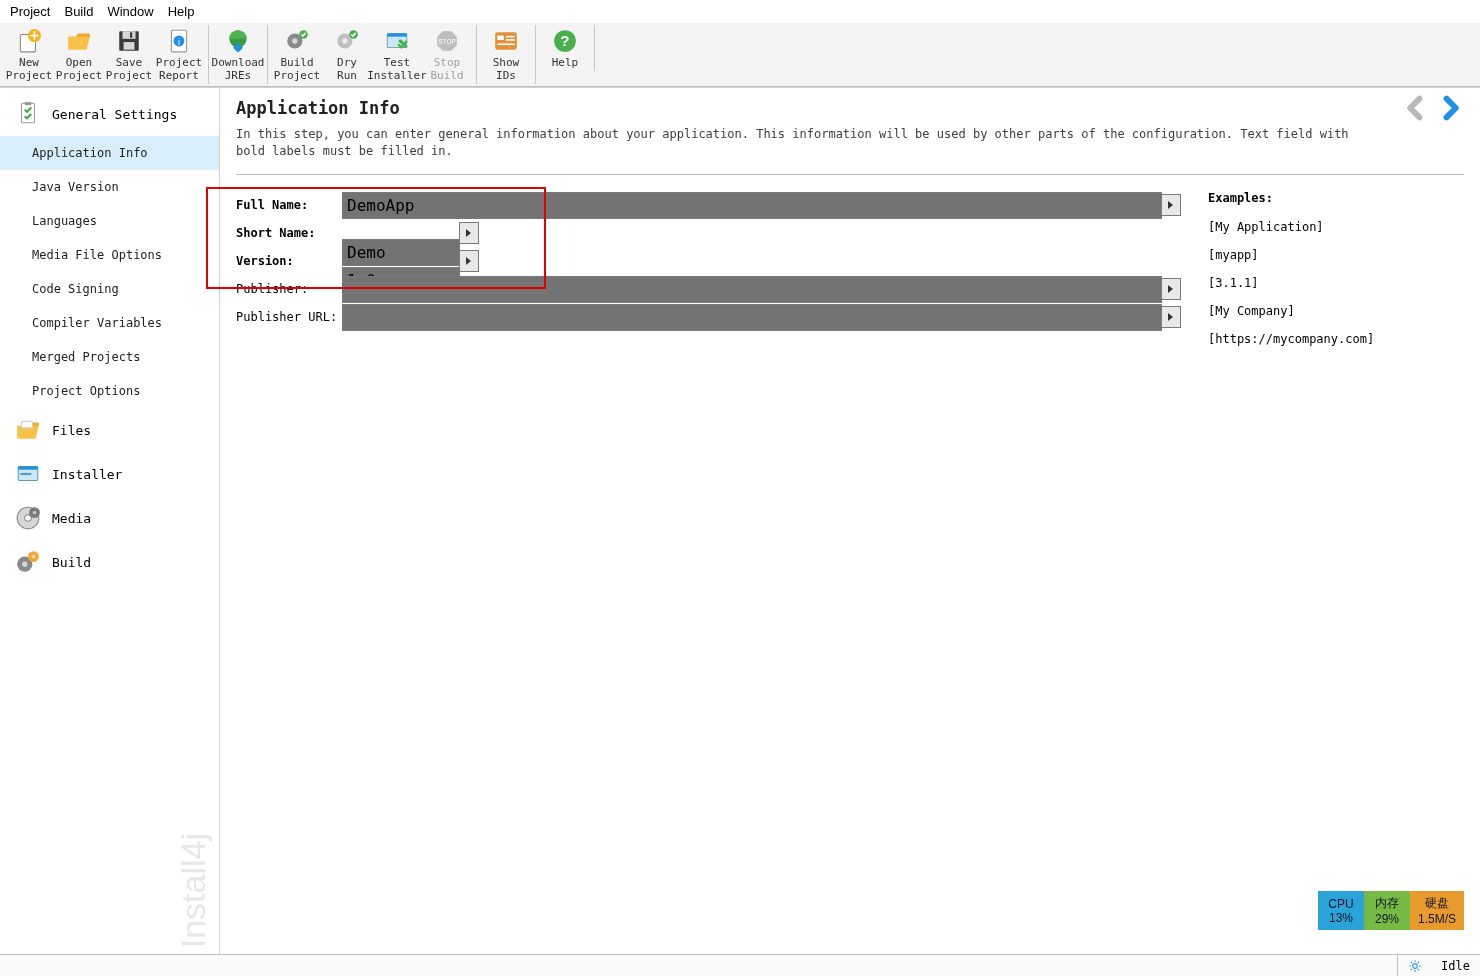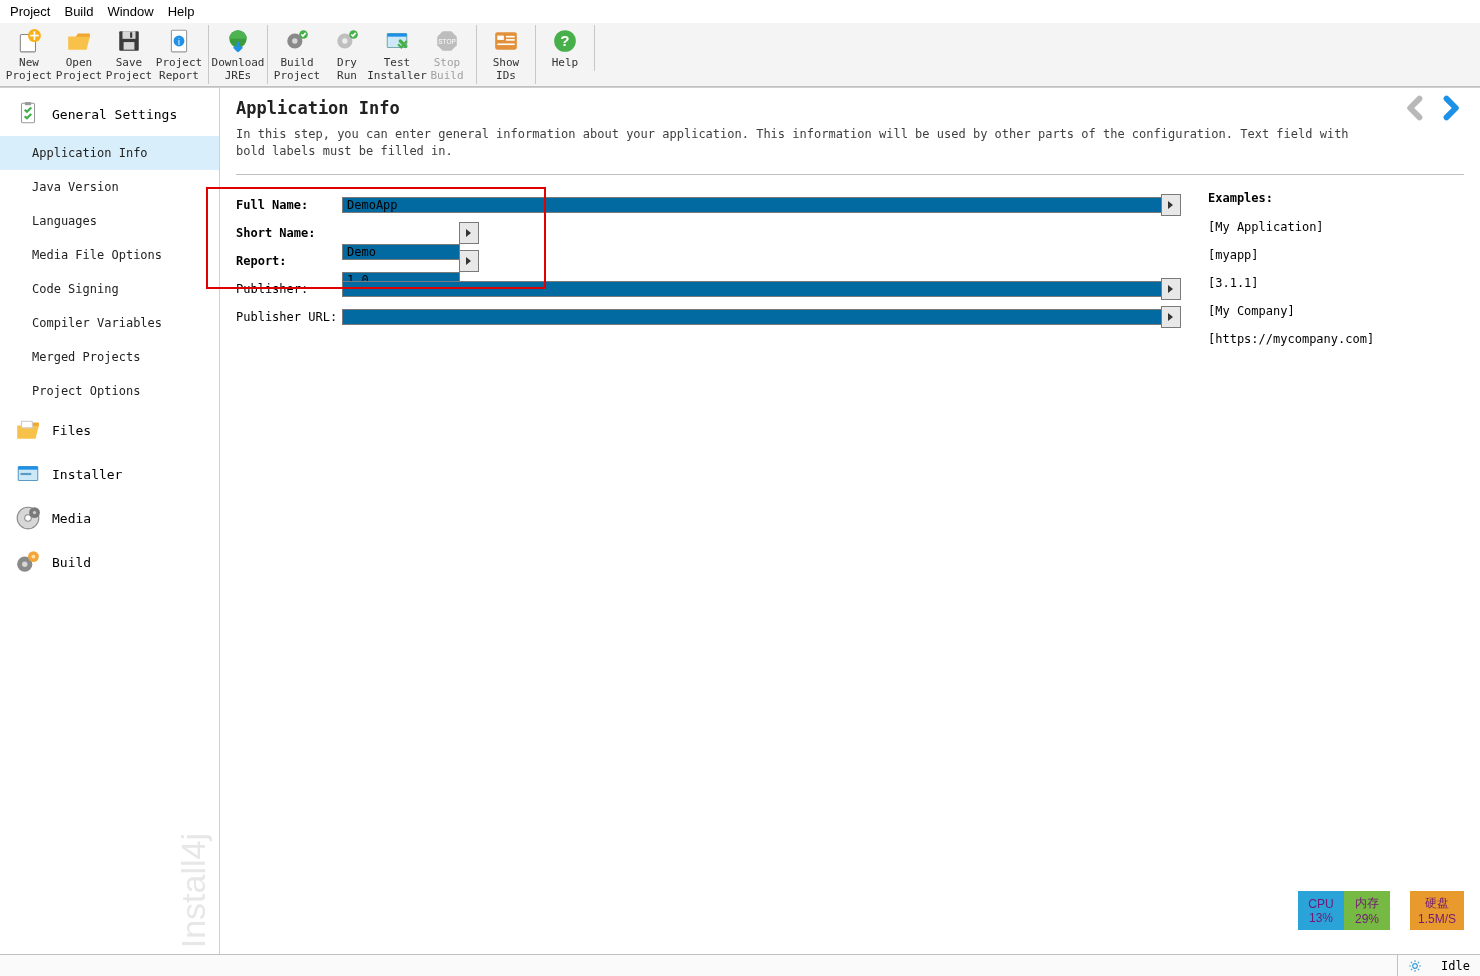--- a/index.html
+++ b/index.html
@@ -26,28 +26,28 @@
 .nav-arrows { display: flex; gap: 6px; margin-top: -4px; }
 .hr { border-top: 1px solid #c0c0c0; margin: 14px 0 16px 0; }
 .form-area { display: flex; }
 .form-left { width: 960px; }
 .form-right { width: 200px; padding-left: 12px; }
 .examples-title { font-family: "SimSun", monospace; font-weight: bold; font-size: 12px; padding-bottom: 8px; }
 .ex-line { font-family: "SimSun", monospace; font-size: 12px; height: 28px; display: flex; align-items: center; }
 .frow { display: flex; align-items: center; height: 28px; }
 .flab { width: 106px; font-family: "SimSun", monospace; font-size: 12px; }
 .flab.bold { font-weight: bold; }
-.finput { border: 1px solid #7a7a7a; height: 16px; font-family: "SimSun", monospace; font-size: 12px; padding: 0 4px; background: #0369a1; }
+.finput { border: 1px solid #7a7a7a; height: 27px; font-family: "SimSun", monospace; font-size: 16px; padding: 0 4px; background: #737373; }
 .finput.small { width: 118px; margin-top: 38px; }
 .finput.wide { width: 820px; }
 .fbtn { width: 20px; height: 22px; border: 1px solid #7a7a7a; background: #e8e8e8; display: inline-flex; align-items: center; justify-content: center; margin-left: -1px; cursor: default; }
 .redbox { position: absolute; border: 2px solid #e00000; pointer-events: none; }
 .statusbar { height: 22px; border-top: 1px solid #c0c0c0; display: flex; justify-content: flex-end; align-items: center; font-family: "SimSun", monospace; font-size: 12px; background: #fafafa; }
 .status-seg { border-left: 1px solid #c0c0c0; padding: 0 10px; height: 100%; display: flex; align-items: center; gap: 19px; }
-.perf-widget { position: absolute; display: flex; font-family: "Microsoft YaHei", Arial, sans-serif; font-size: 12px; color: #701a75; }
+.perf-widget { position: absolute; display: flex; font-family: "Microsoft YaHei", Arial, sans-serif; font-size: 12px; color: #0f172a; }
 .perf-box { display: flex; flex-direction: column; align-items: center; justify-content: center; padding: 4px 8px; min-width: 46px; }
 .perf-box .t1 { font-size: 12px; }
 .perf-box .t2 { font-size: 12px; }
 svg { display: block; }
 </style>
 </head>
 <body>
 
 <div class="menubar">
   <span>Project</span>
@@ -298,21 +298,21 @@
           <div class="frow">
             <div class="flab bold">Short Name:</div>
             <input class="finput small" value="Demo" style="">
             <div class="fbtn">
               <svg width="8" height="10" viewBox="0 0 8 10">
                 <path d="M1 1l5 4-5 4z" fill="#333"></path>
               </svg>
             </div>
           </div>
           <div class="frow">
-            <div class="flab bold">Report:</div>
+            <div class="flab bold">Version:</div>
             <input class="finput small" value="1.0" style="">
             <div class="fbtn">
               <svg width="8" height="10" viewBox="0 0 8 10">
                 <path d="M1 1l5 4-5 4z" fill="#333"></path>
               </svg>
             </div>
           </div>
           <div class="frow">
             <div class="flab">Publisher:</div>
             <input class="finput wide" value="" style="">
@@ -344,21 +344,21 @@
 
     <div class="perf-widget" style="right:16px; bottom:24px;">
       <div class="perf-box" id="perf-cpu" style="background: rgb(42, 163, 217);">
         <span class="t1">CPU</span>
         <span class="t2">13%</span>
       </div>
       <div class="perf-box" id="perf-mem" style="background: rgb(118, 185, 67);">
         <span class="t1">内存</span>
         <span class="t2">29%</span>
       </div>
-      <div class="perf-box" id="perf-disk" style="background: rgb(232, 154, 45); margin-left: 20px;">
+      <div class="perf-box" id="perf-disk" style="background: rgb(232, 154, 45);">
         <span class="t1">硬盘</span>
         <span class="t2">1.5M/S</span>
       </div>
     </div>
   </div>
 </div>
 
 <div class="statusbar">
   <div class="status-seg">
     <svg width="14" height="14" viewBox="0 0 24 24">

